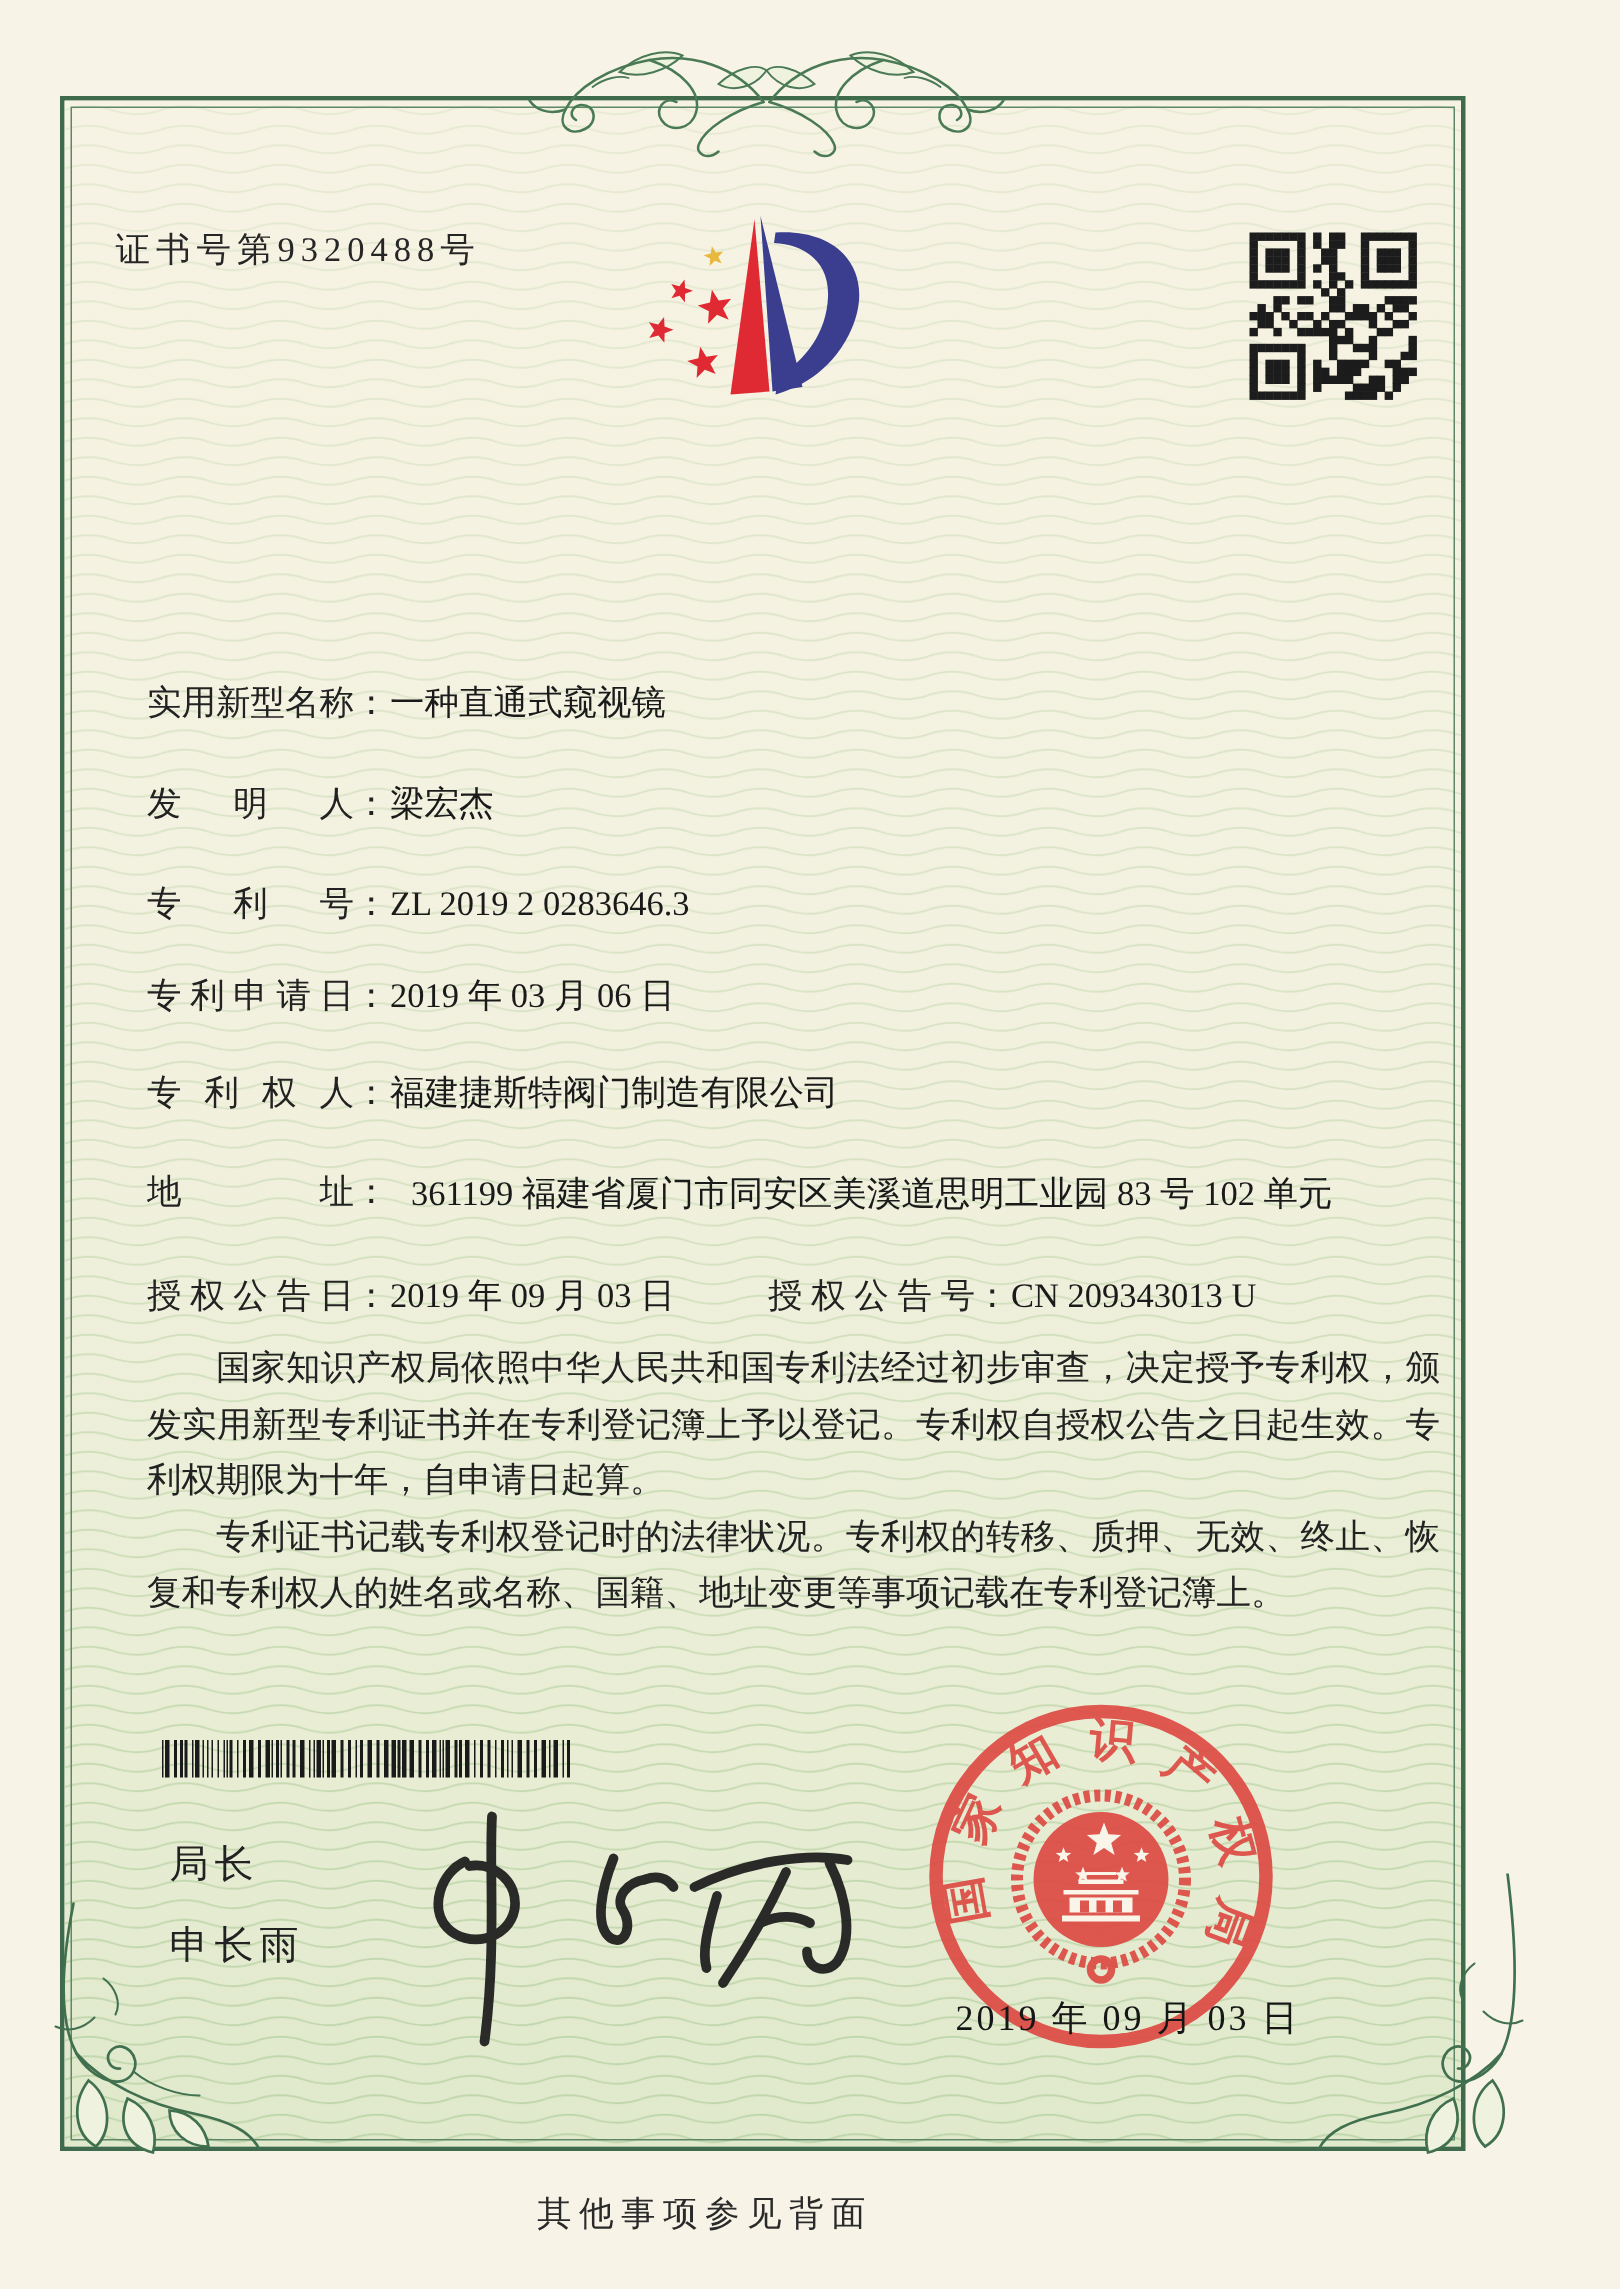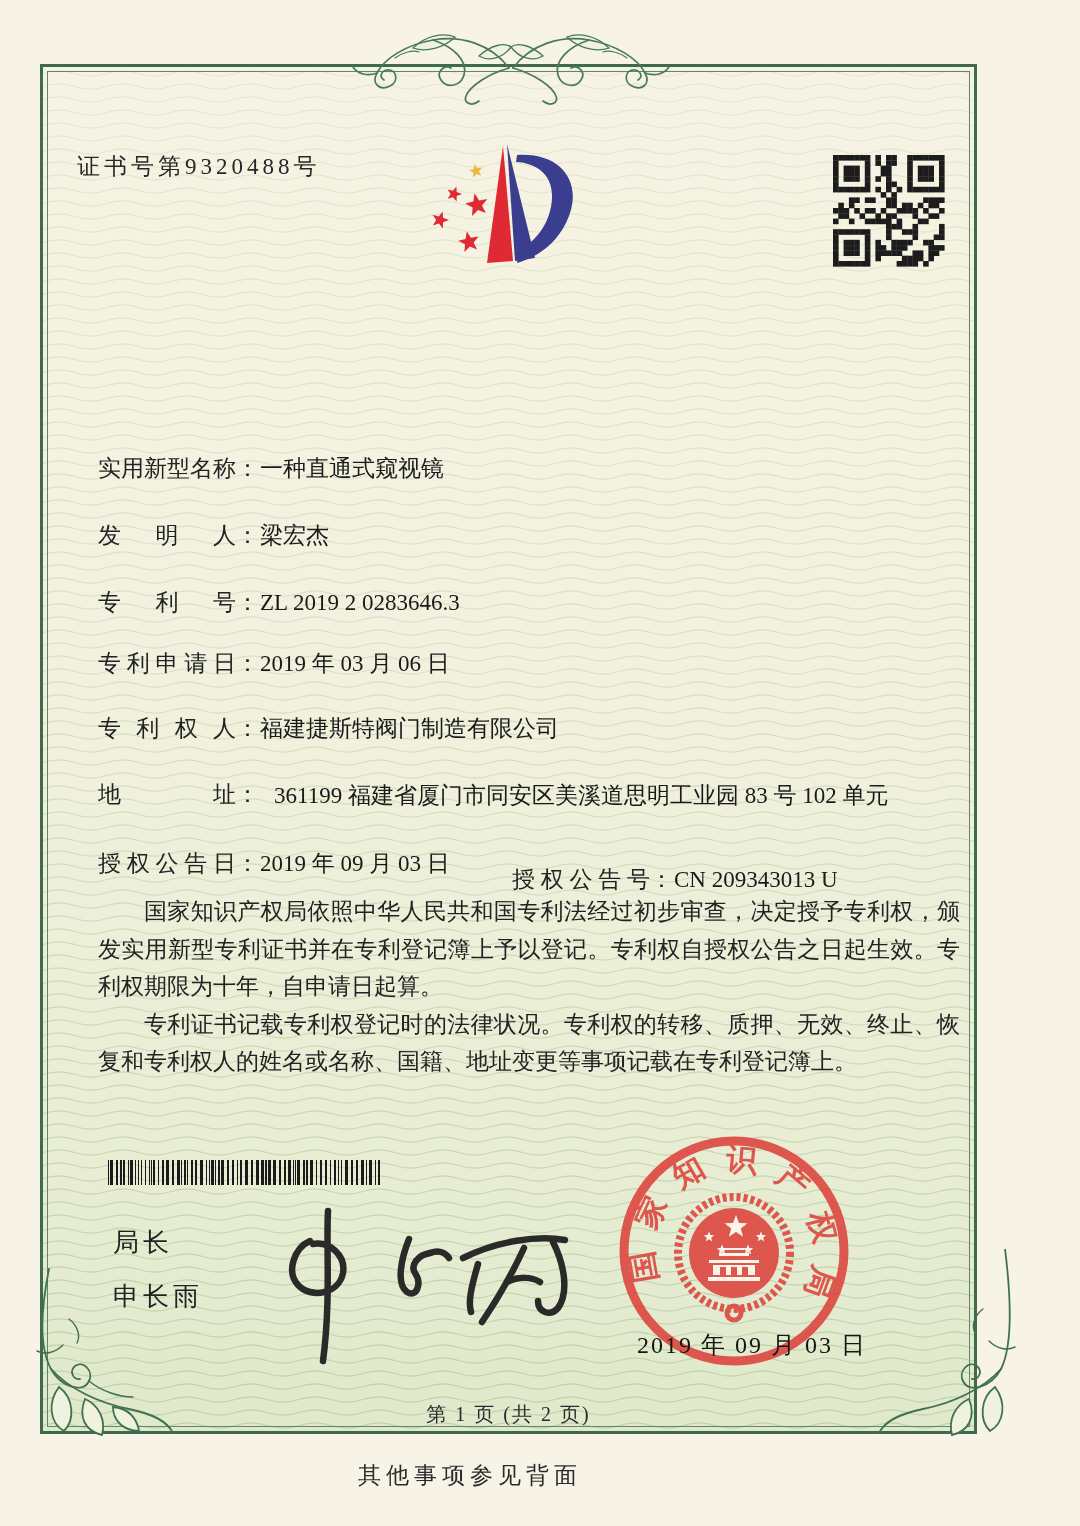--- a/index.html
+++ b/index.html
@@ -36,21 +36,21 @@
 
   .rows{position:absolute;left:55px;top:0;width:860px;}
   .row{position:absolute;left:0;font-size:23px;white-space:nowrap;}
   .row .lbl{
     display:inline-block;width:138px;text-align:justify;text-align-last:justify;
     vertical-align:top;color:#222;
   }
   .row .colon{display:inline-block;width:14px;color:#222;}
   .row .val{display:inline-block;margin-left:10px;color:#1a1a1a;}
   .row .val.wrap{white-space:normal;width:615px;line-height:34px;vertical-align:top;margin-left:24px;}
-  .grant2{position:absolute;left:414px;top:16px;}
+  .grant2{position:absolute;left:414px;top:0;}
 
   .body-text{
     position:absolute;left:55px;top:826px;width:862px;
     font-size:23px;line-height:37.5px;text-align:justify;color:#222;
   }
   .body-text p{margin:0;text-indent:2em;}
 
   .barcode{position:absolute;left:64px;top:1092px;}
   .signer{position:absolute;left:70px;top:1158px;font-size:26px;color:#222;
           font-family:"Liberation Sans","DejaVu Sans",sans-serif;letter-spacing:4px;}
@@ -521,16 +521,15 @@
         <text x="76.00000000000003" y="43.78976446696939" fill="#dd4741" font-size="31" font-weight="bold" text-anchor="middle" dominant-baseline="middle" transform="rotate(-30.0 76.0 43.8)">知</text>
         <text x="127.66970536179392" y="32.3348665679264" fill="#dd4741" font-size="31" font-weight="bold" text-anchor="middle" dominant-baseline="middle" transform="rotate(5.0 127.7 32.3)">识</text>
         <text x="176.56530965241546" y="52.58808900552994" fill="#dd4741" font-size="31" font-weight="bold" text-anchor="middle" dominant-baseline="middle" transform="rotate(40.0 176.6 52.6)">产</text>
         <text x="205.001472713438" y="97.22392403097817" fill="#dd4741" font-size="31" font-weight="bold" text-anchor="middle" dominant-baseline="middle" transform="rotate(75.0 205.0 97.2)">权</text>
         <text x="202.69295062915995" y="150.09777261265884" fill="#dd4741" font-size="31" font-weight="bold" text-anchor="middle" dominant-baseline="middle" transform="rotate(110.0 202.7 150.1)">局</text>
       </g>
     </svg>
 
   <div class="seal-date">2019 年 09 月 03 日</div>
 
-  <div class="page-info">第 1 页 (共 2 页)</div>
 </div>
 
 <div class="back-note">其他事项参见背面</div>
 
 </body></html>

